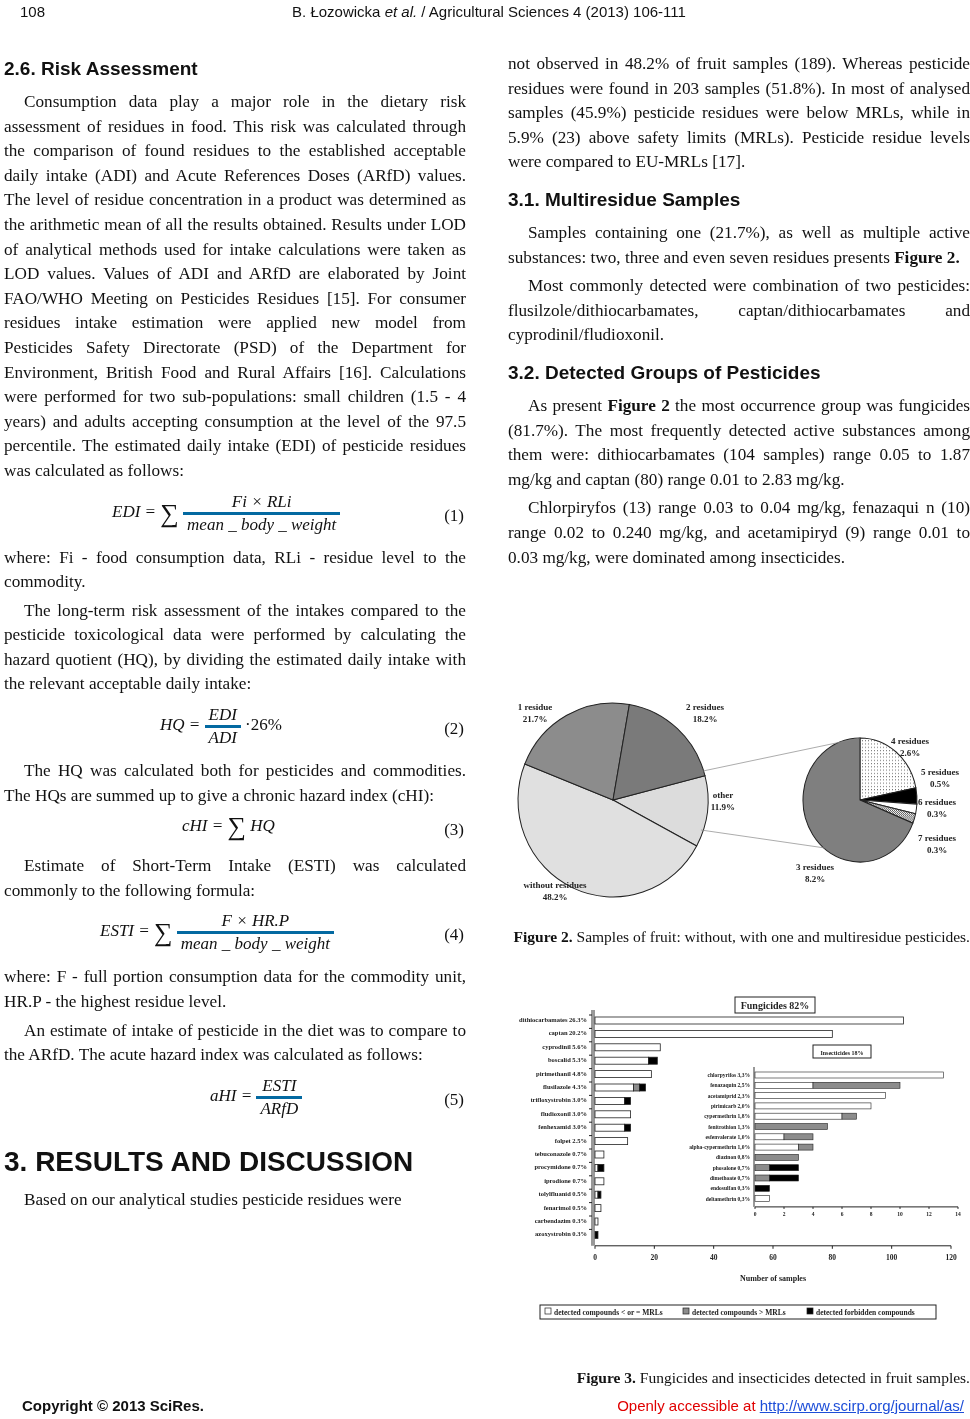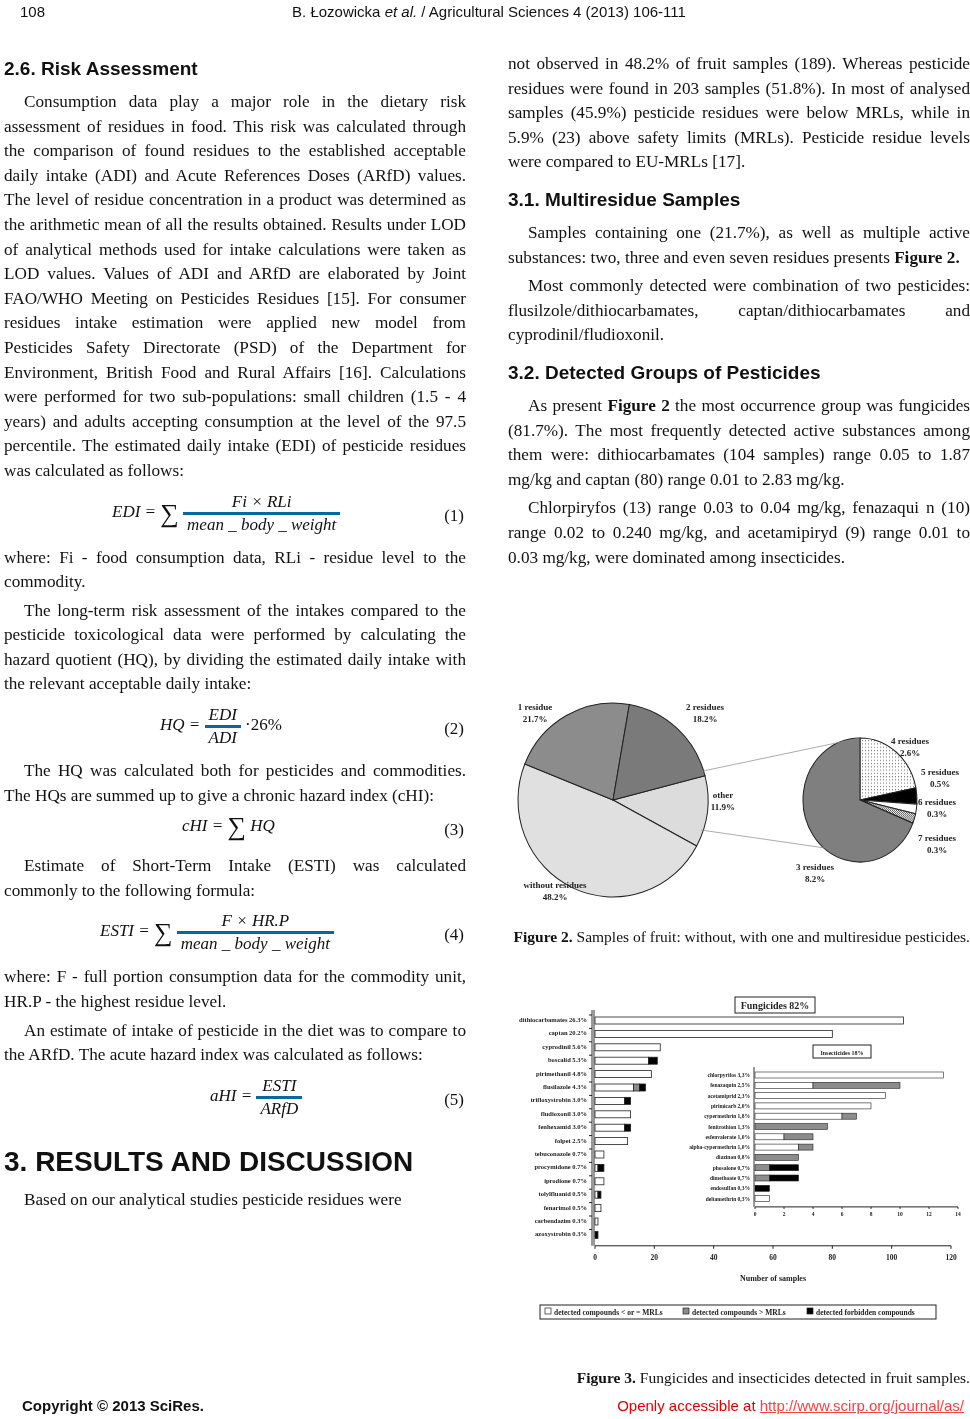--- a/index.html
+++ b/index.html
@@ -17,21 +17,21 @@
   .eq .num{position:absolute;right:2px;top:18px;font-style:normal;}
   .frac{display:inline-block;vertical-align:middle;text-align:center;}
   .frac .n{display:block;border-bottom:3px solid #0369a1;padding:0 4px;}
   .frac .d{display:block;padding:0 4px;}
   .eqbody{position:absolute;top:4px;}
   .sig{font-style:normal;font-size:26px;vertical-align:middle;}
   .fig-cap{font-size:15.5px;line-height:21px;margin:0;text-align:right;}
   .fig-cap b{font-weight:bold;}
   .footer-left{position:absolute;left:6px;top:1397px;font-family:"Liberation Sans",sans-serif;font-weight:bold;font-size:15px;margin-left:16px;}
   .footer-right{position:absolute;right:6px;top:1397px;font-family:"Liberation Sans",sans-serif;font-size:15px;color:#e00000;}
-  .footer-right a{color:#ef4444;text-decoration:underline;}
+  .footer-right a{color:#1d4ed8;text-decoration:underline;}
   #fig2{position:absolute;left:505px;top:700px;}
   #fig3{position:absolute;left:500px;top:995px;}
   svg text{font-family:"Liberation Serif",serif;font-weight:bold;}
 </style>
 </head>
 <body>
 
 <div class="hdr-num">108</div>
 <div class="hdr-title"><span>B. Łozowicka </span><i>et al.</i><span> / Agricultural Sciences 4 (2013) 106-111</span></div>
 

